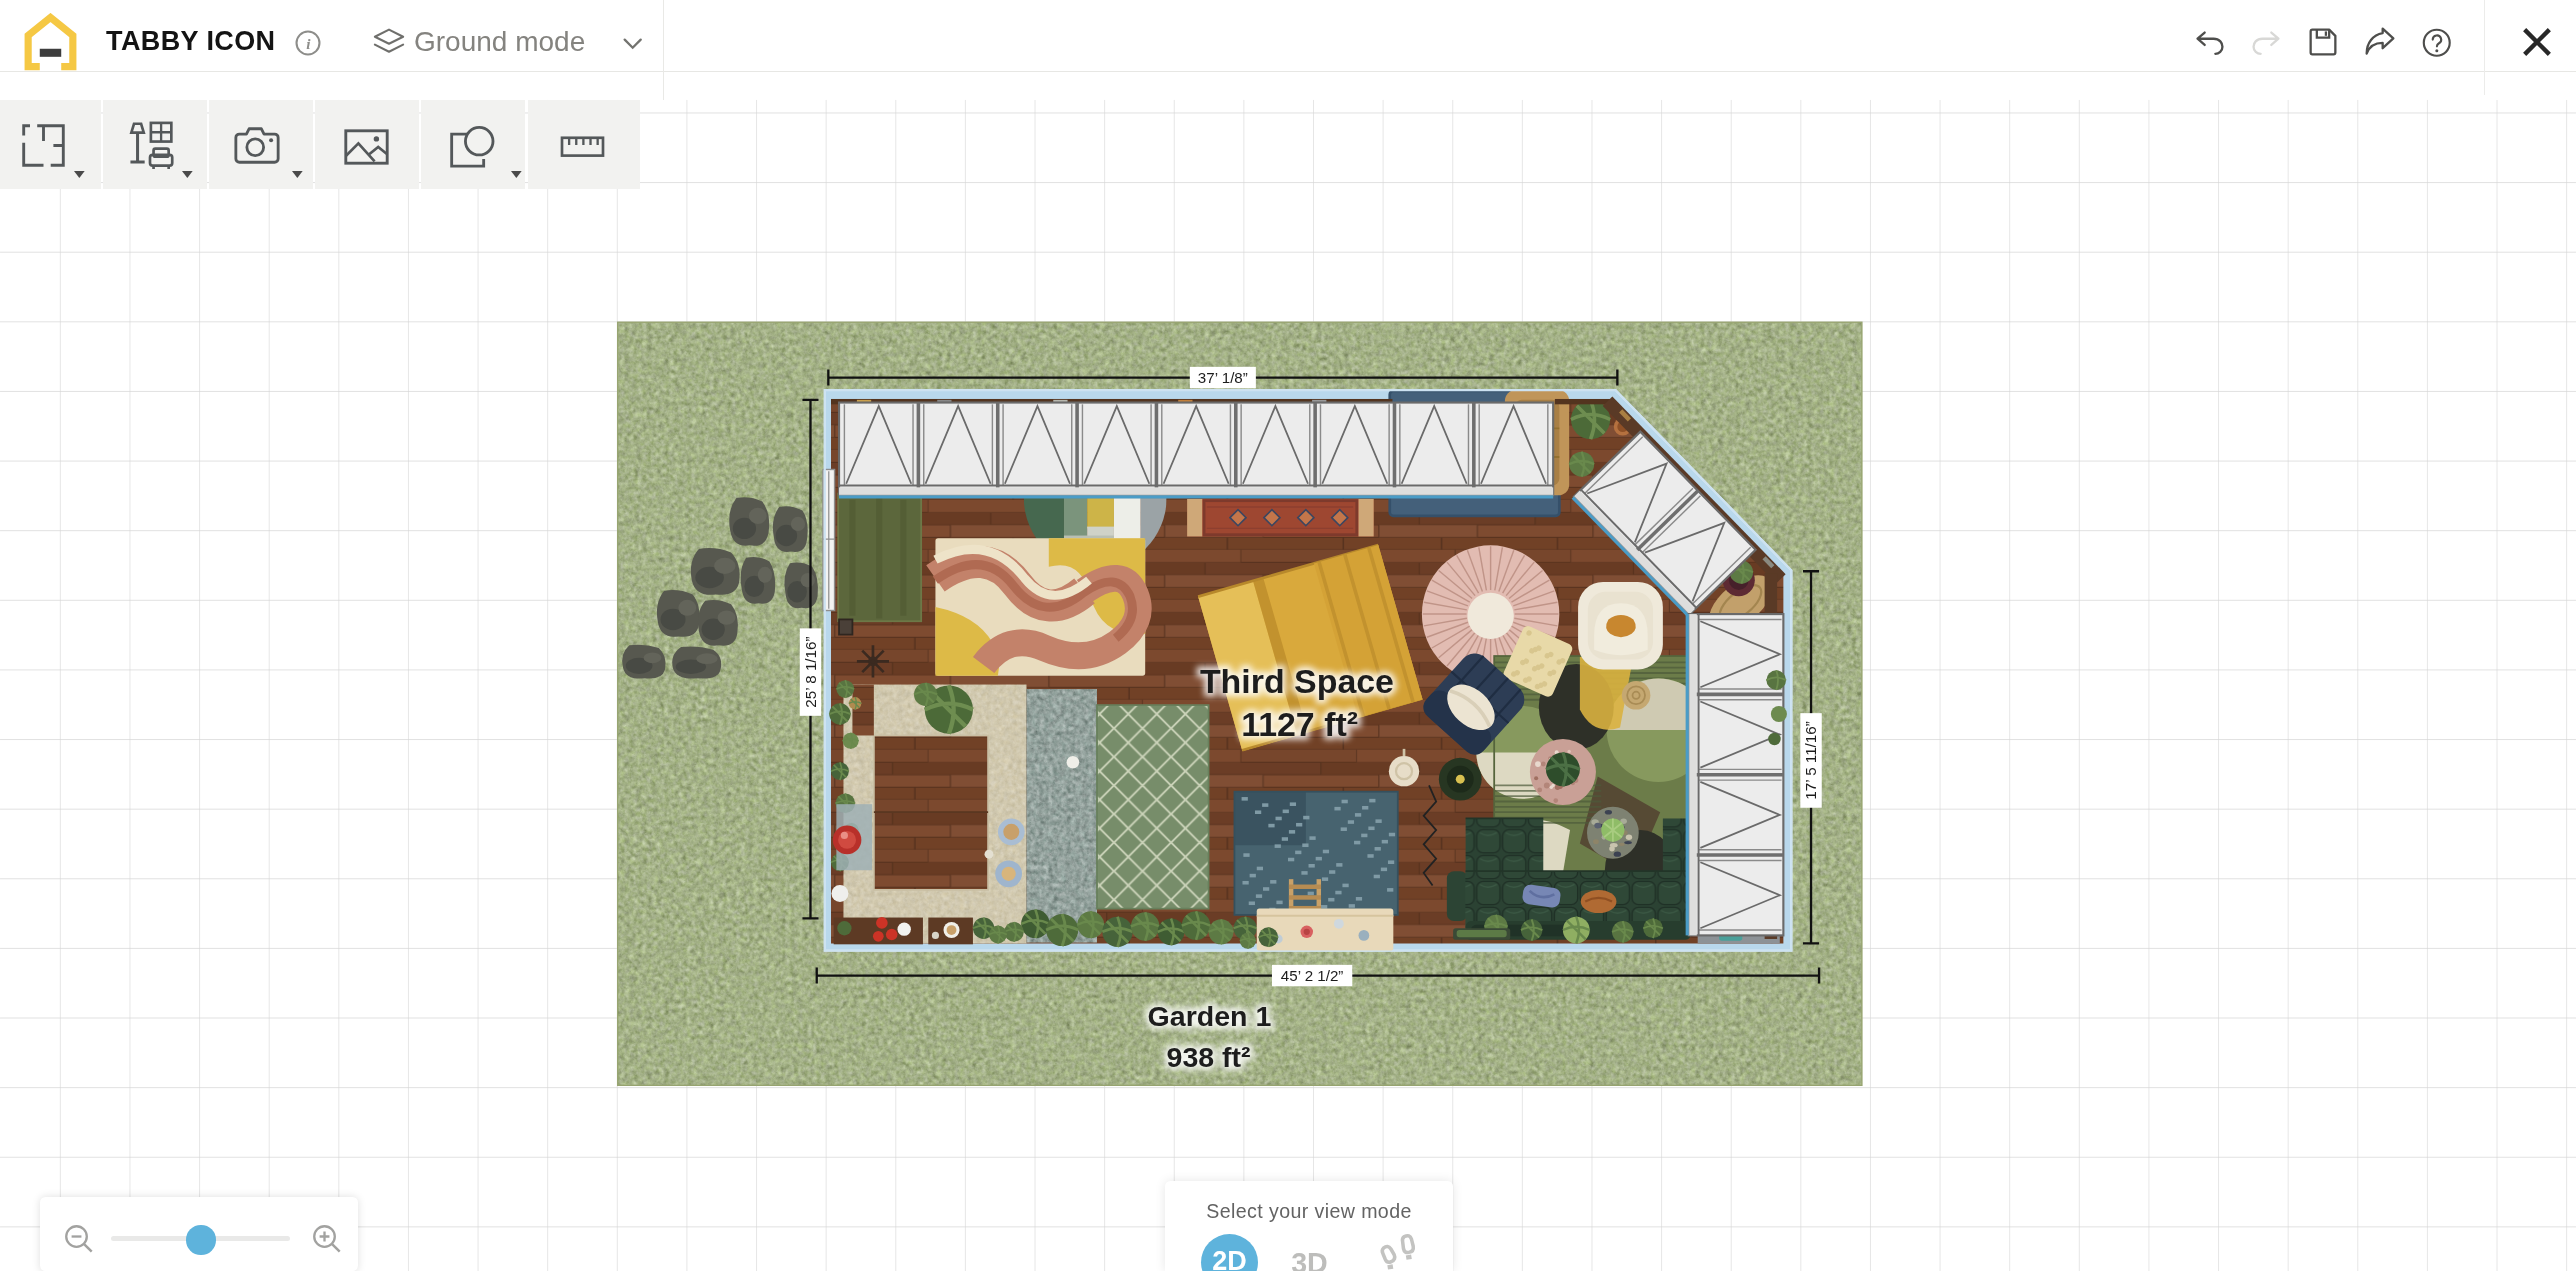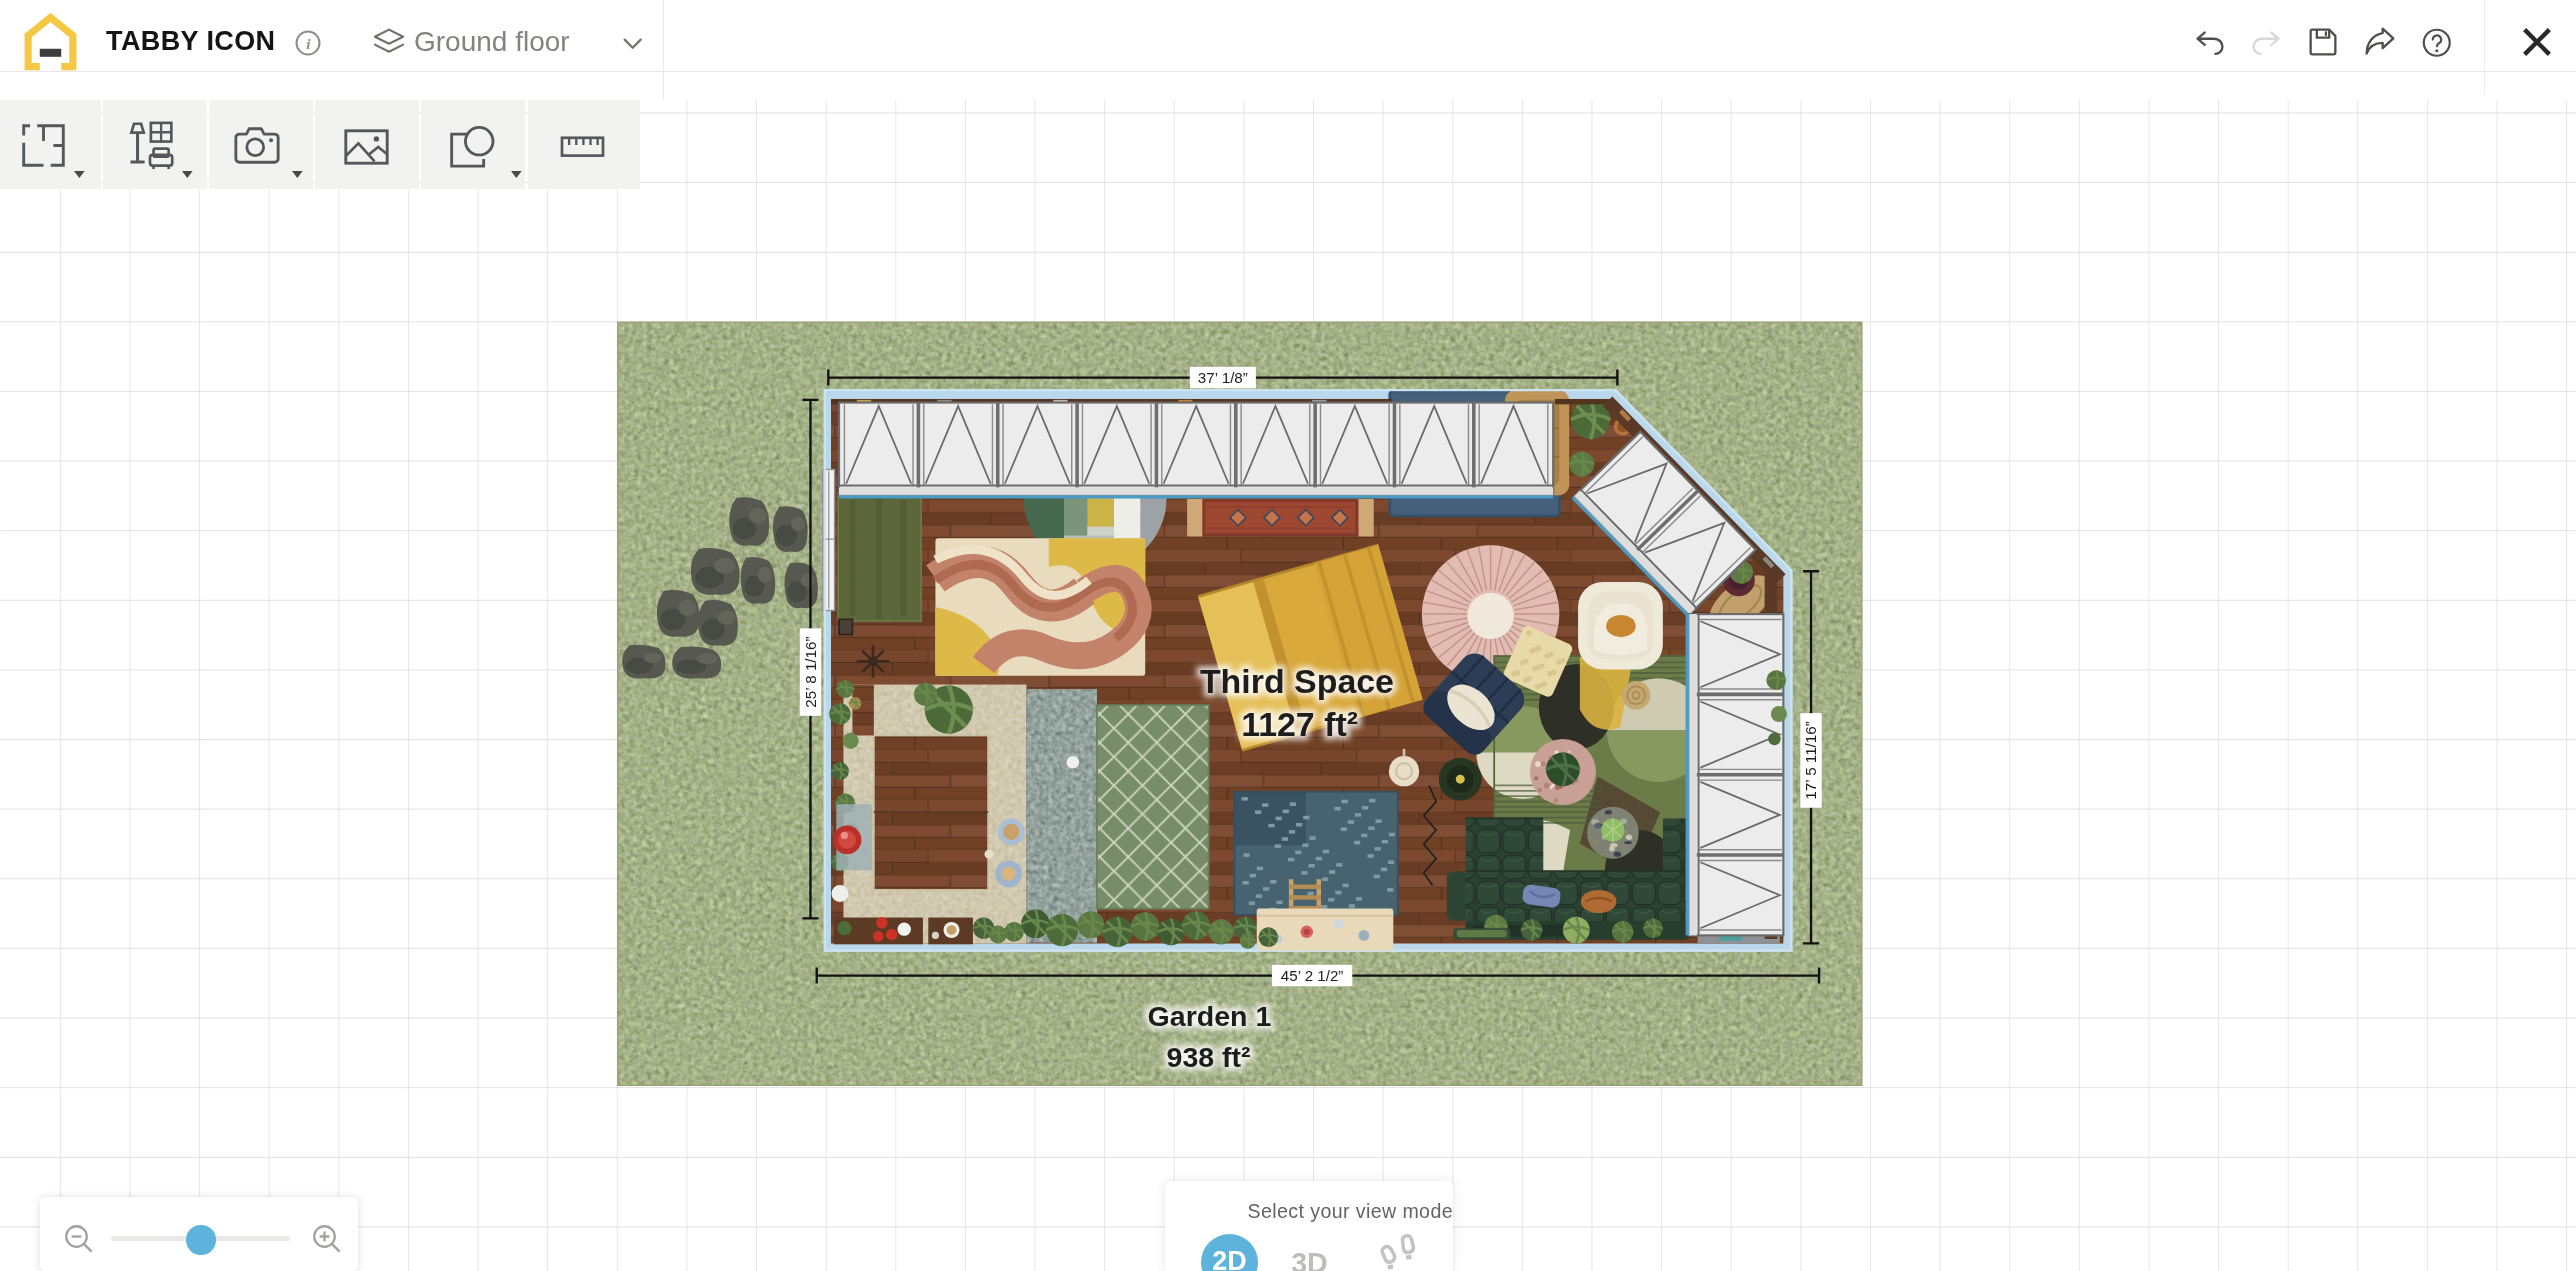--- a/index.html
+++ b/index.html
@@ -792,21 +792,21 @@
     </svg>
     <div style="position:absolute;left:106px;top:26px;font-family:'Liberation Sans',sans-serif;font-weight:700;font-size:27px;color:#141414;letter-spacing:0.4px;">TABBY ICON</div>
     <svg style="position:absolute;left:295px;top:29.5px" width="26" height="26" viewBox="0 0 29 29">
       <circle cx="14.5" cy="14.5" r="12.8" fill="none" stroke="#8d8d8a" stroke-width="2.3"></circle>
       <text x="15" y="21" font-family="Liberation Serif,serif" font-style="italic" font-weight="700" font-size="17" fill="#8d8d8a" text-anchor="middle">i</text>
     </svg>
     <svg style="position:absolute;left:372px;top:27px" width="34" height="30" viewBox="0 0 38 34">
       <path d="M19 3 L35 11 L19 19 L3 11 Z" fill="none" stroke="#6f6f6c" stroke-width="2.4" stroke-linejoin="round"></path>
       <path d="M3 20 L19 28 L35 20" fill="none" stroke="#6f6f6c" stroke-width="2.4" stroke-linejoin="round" stroke-linecap="round"></path>
     </svg>
-    <div style="position:absolute;left:414px;top:26px;font-family:'Liberation Sans',sans-serif;font-size:28px;color:#84837f;">Ground floor</div>
+    <div style="position:absolute;left:414px;top:26px;font-family:'Liberation Sans',sans-serif;font-size:28px;color:#84837f;">Ground mode</div>
     <svg style="position:absolute;left:622px;top:37px" width="21.4" height="14.3" viewBox="0 0 24 16">
       <path d="M3 3 L12 12 L21 3" fill="none" stroke="#73736f" stroke-width="2.6" stroke-linecap="round"></path>
     </svg>
     <div style="position:absolute;left:663px;top:0;width:0.9px;height:100px;background:#e9e9e6;"></div>
     <svg style="position:absolute;left:2194px;top:28px" width="32" height="28.6" viewBox="0 0 36 32">
       <path d="M4 12 L12 5 M4 12 L12 19 M4 12 H22 C29 12 32 17 32 21 C32 26 28 29 24 29" fill="none" stroke="#4e4e4c" stroke-width="2.6" stroke-linecap="round" stroke-linejoin="round"></path>
     </svg>
     <svg style="position:absolute;left:2250px;top:28px" width="32" height="28.6" viewBox="0 0 36 32">
       <path d="M32 12 L24 5 M32 12 L24 19 M32 12 H14 C7 12 4 17 4 21 C4 26 8 29 12 29" fill="none" stroke="#d8d8d6" stroke-width="2.6" stroke-linecap="round" stroke-linejoin="round"></path>
     </svg>
@@ -887,21 +887,21 @@
     </svg>
     <div style="position:absolute;left:71px;top:39px;width:179px;height:5.4px;border-radius:2.7px;background:#e9e9e8;"></div>
     <div style="position:absolute;left:146px;top:28px;width:29.5px;height:29.5px;border-radius:50%;background:#5eb3dc;"></div>
     <svg style="position:absolute;left:272px;top:27px" width="29.5" height="29.5" viewBox="0 0 33 33">
       <circle cx="14" cy="14" r="11.5" fill="none" stroke="#a2a2a0" stroke-width="2.6"></circle>
       <path d="M8.5 14 H19.5 M14 8.5 V19.5" stroke="#a2a2a0" stroke-width="2.6"></path>
       <path d="M22.5 22.5 L31 31" stroke="#a2a2a0" stroke-width="2.8"></path>
     </svg>
   </div>
 <div style="position:absolute;left:1165px;top:1181px;width:288px;height:90px;background:#fff;border-radius:5.4px 5.4px 0 0;box-shadow:0 0 10.7px rgba(0,0,0,0.10);z-index:20;">
-    <div style="position:absolute;left:0;top:19px;width:288px;text-align:right;font-family:'Liberation Sans',sans-serif;font-size:19.6px;color:#636363;letter-spacing:0.4px;">Select your view mode</div>
+    <div style="position:absolute;left:0;top:19px;width:288px;text-align:center;font-family:'Liberation Sans',sans-serif;font-size:19.6px;color:#636363;letter-spacing:0.4px;">Select your view mode</div>
     <div style="position:absolute;left:36px;top:53px;width:57px;height:57px;border-radius:50%;background:#5eb3dc;"></div>
     <div style="position:absolute;left:36px;top:65px;width:57px;text-align:center;font-family:'Liberation Sans',sans-serif;font-weight:700;font-size:27px;color:#fff;opacity:0.999;">2D</div>
     <div style="position:absolute;left:116px;top:66px;width:57px;text-align:center;font-family:'Liberation Sans',sans-serif;font-weight:700;font-size:28.6px;color:#bdbdbb;opacity:0.999;">3D</div>
     <svg style="position:absolute;left:212px;top:52px" width="46" height="37" viewBox="0 0 52 42">
       <g fill="none" stroke="#c3c3c1" stroke-width="4">
         <path d="M31 4 Q37 1 39 7 L41 15 Q42 21 36 22 Q31 23 30 18 L29 10 Q28 6 31 4 Z"></path>
         <path d="M33 28 L39 27" stroke-width="5"></path>
         <path d="M9 16 Q15 13 17 19 L19 26 Q20 32 14 33 Q9 34 8 29 L7 22 Q6 18 9 16 Z" transform="rotate(-14 13 24)"></path>
         <path d="M12 39 L18 38" stroke-width="5"></path>
       </g>

